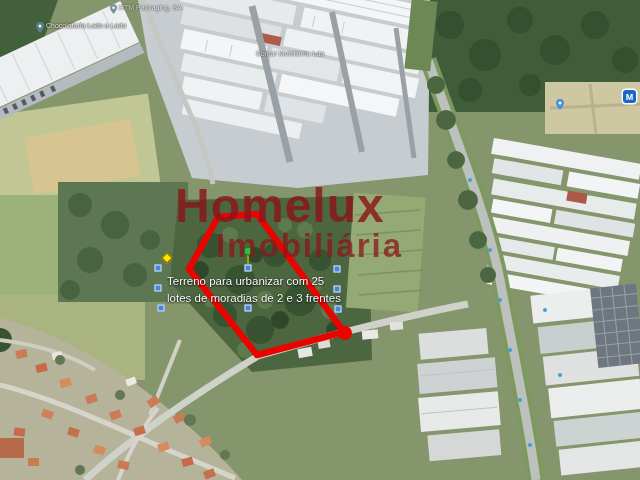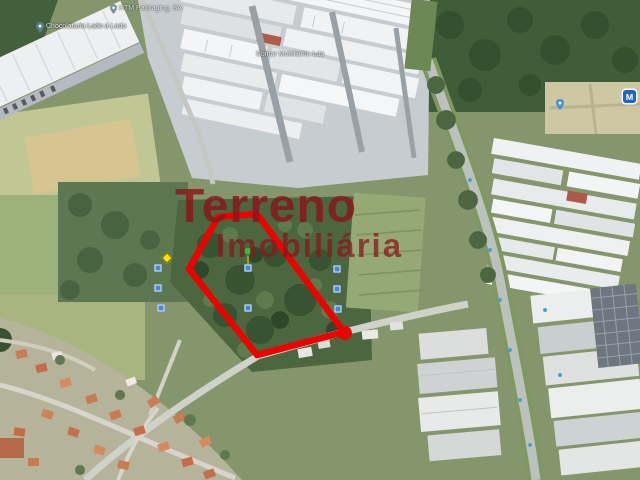--- a/index.html
+++ b/index.html
@@ -289,23 +289,27 @@
       <span class="marker marker-blue-square" style="left: 161px; top: 308px;"></span>
       <span class="marker marker-blue-square" style="left: 248px; top: 268px;"></span>
       <span class="marker marker-blue-square" style="left: 248px; top: 308px;"></span>
       <span class="marker marker-blue-square" style="left: 337px; top: 269px;"></span>
       <span class="marker marker-blue-square" style="left: 337px; top: 289px;"></span>
       <span class="marker marker-blue-square" style="left: 338px; top: 309px;"></span>
       <span class="marker marker-yellow-diamond" style="left: 167px; top: 258px;"></span>
       <span class="marker marker-green-vertex" style="left: 248px; top: 251px;"></span>
     </div>
 
-  <div class="wm wm-1">Terreno</div>
+  <div class="wm wm-1">Homelux</div>
   <div class="wm wm-2">Imobiliária</div>
 
+  <div class="caption">
+    <div>Terreno para urbanizar com 25</div>
+    <div>lotes de moradias de 2 e 3 frentes</div>
+  </div>
 
   <div class="map-label label-1">
     <span class="pin">
       <svg width="8" height="11" viewBox="0 0 8 11">
           <path d="M4 0a4 4 0 0 1 4 4c0 3-4 7-4 7S0 7 0 4a4 4 0 0 1 4-4z" fill="#5c7d8a"></path>
           <circle cx="4" cy="4" r="1.5" fill="#fff"></circle>
         </svg>
     </span>
     <span>Chocolataria Lado a Lado</span>
   </div>

